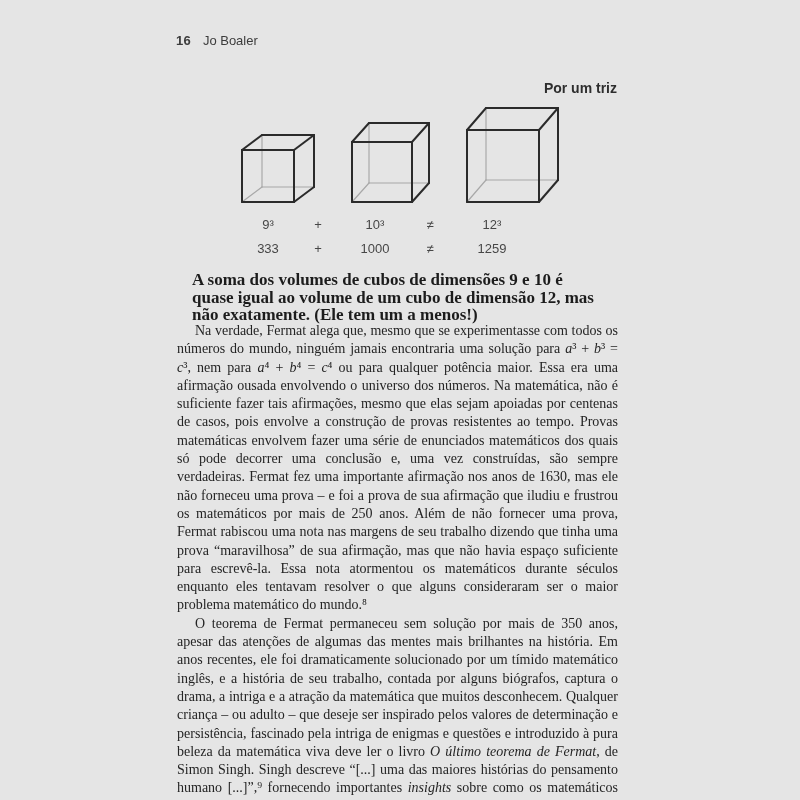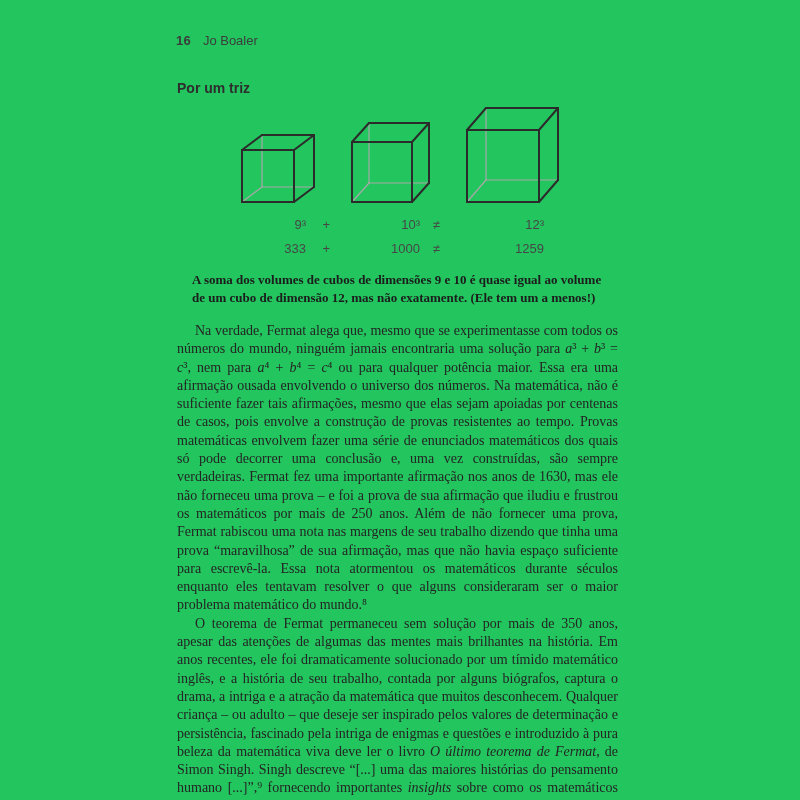--- a/index.html
+++ b/index.html
@@ -1,55 +1,55 @@
 <!DOCTYPE html>
 <html><head>
 <meta charset="utf-8">
 <style>
   html,body{margin:0;padding:0;background:#ffffff;}
   .page{
     position:relative;
     width:800px;height:800px;
-    background:#22c55e;
+    background:#e5e5e5;
     overflow:hidden;
     font-family:"Liberation Serif", serif;
     color:#222222;
   }
   .running-header{
     position:absolute;left:176px;top:33px;
     font-family:"Liberation Sans", sans-serif;
     font-size:13px;color:#3c3c3c;
   }
   .running-header .pagenum{font-weight:bold;margin-right:12px;letter-spacing:.2px;}
   .running-header .runhead{color:#3c3c3c;}
   .fig-title{
     position:absolute;left:177px;top:80px;width:440px;
-    text-align:left;
+    text-align:right;
     font-family:"Liberation Sans", sans-serif;
     font-weight:bold;font-size:14px;color:#2e2e2e;
   }
   .cubes{
     position:absolute;left:177px;top:104px;width:446px;height:100px;
     display:flex;justify-content:center;align-items:flex-end;gap:34px;
   }
   .cubes svg{display:block;}
   .equation{
     position:absolute;left:230px;top:213px;
     display:grid;
     grid-template-columns:76px 24px 90px 20px 104px;
     font-family:"Liberation Sans", sans-serif;
     font-size:13px;color:#474747;
     line-height:24px;
   }
-  .equation .cell{text-align:right;}
+  .equation .cell{text-align:center;}
   .caption{
     position:absolute;left:178px;top:271px;width:440px;
     box-sizing:border-box;padding:0 14px;
     font-family:"Liberation Serif", serif;
-    font-weight:bold;font-size:13px;line-height:17.5px;
+    font-weight:bold;font-size:17px;line-height:17.5px;
     color:#1c1c1c;
   }
   .bodytext{
     position:absolute;left:177px;top:322px;width:441px;
     font-size:14px;line-height:18.3px;
     text-align:justify;color:#242424;
   }
   .bodytext p{margin:0;text-indent:18px;}
   .bodytext em{font-style:italic;}
 </style>

